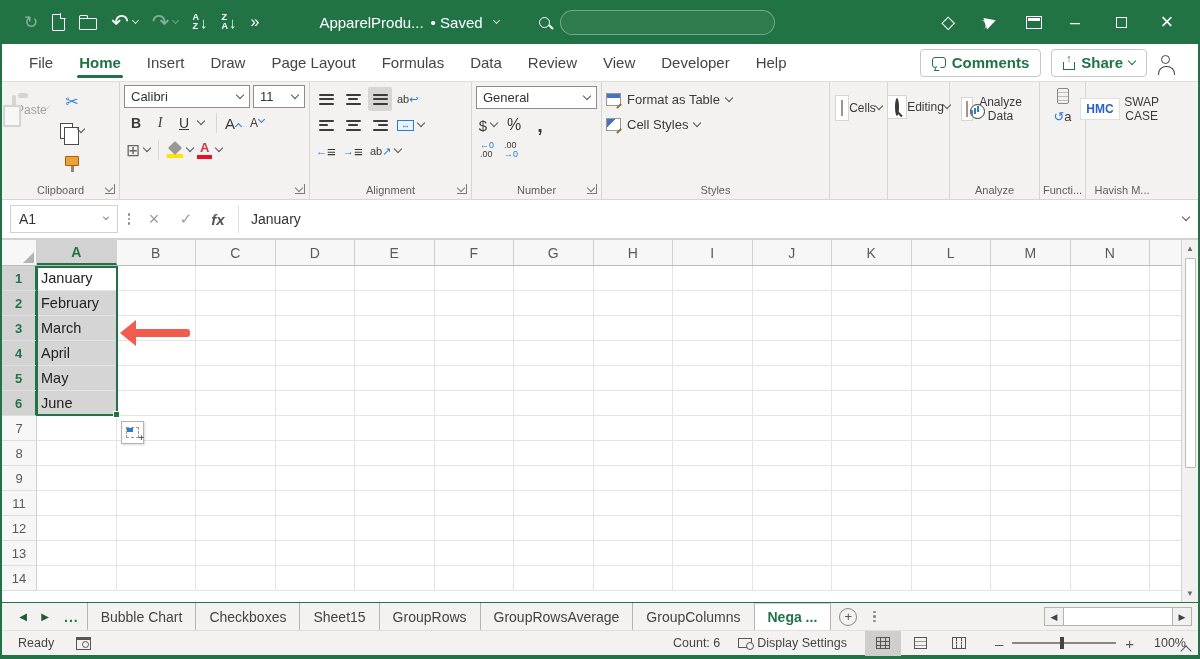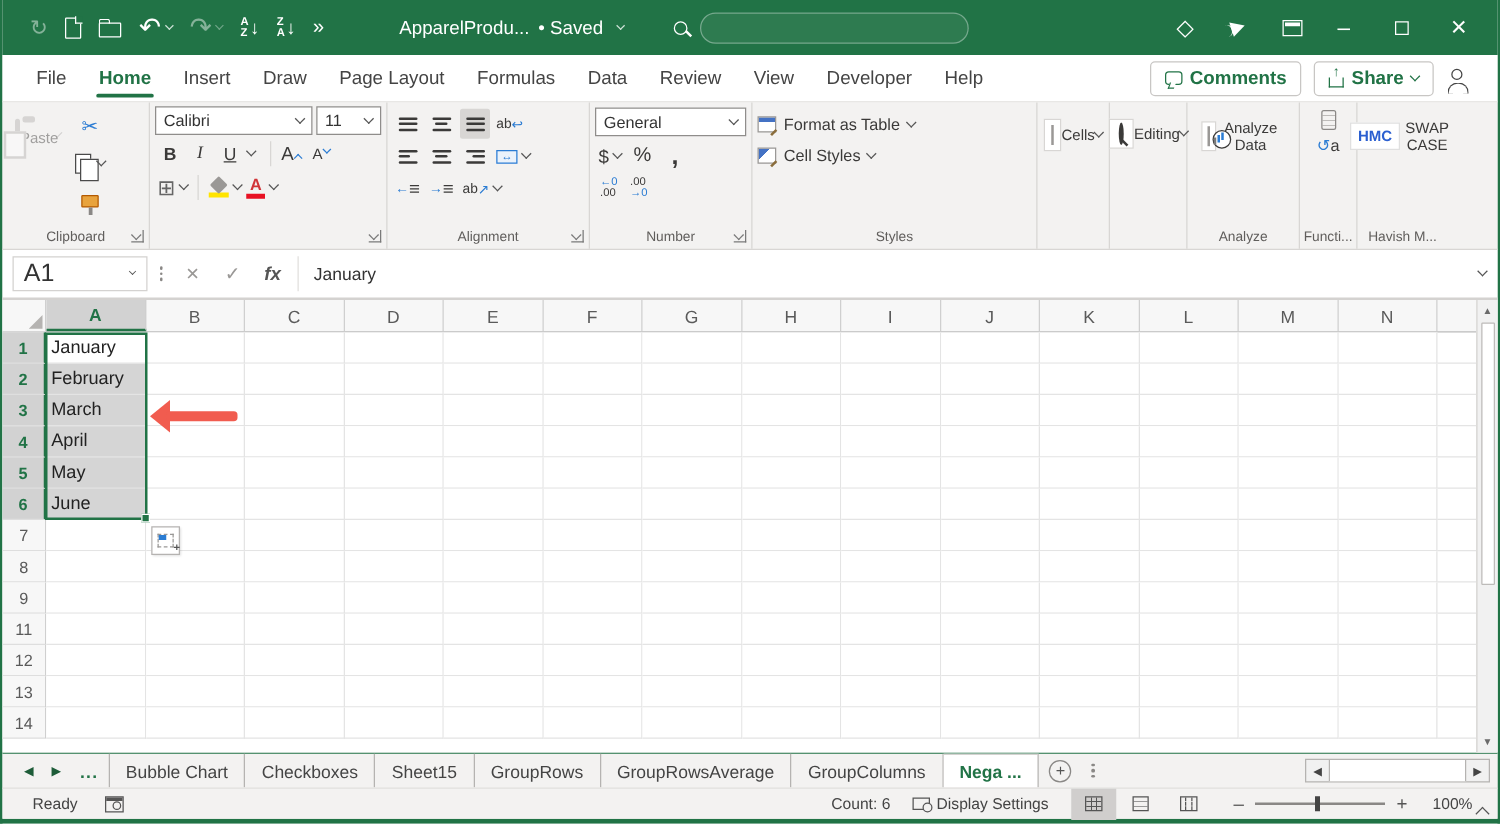--- a/index.html
+++ b/index.html
@@ -103,21 +103,21 @@
   .magbig::after{content:"";position:absolute;width:7px;height:2px;background:#3b3a39;transform:rotate(45deg);right:-6px;bottom:-1px;}
   .anicon{width:24px;height:20px;border:1px solid #9a9896;position:relative;background:repeating-linear-gradient(90deg,transparent 0 7px,#d8d6d4 7px 8px);}
   .anicon::before{content:"";position:absolute;left:3px;top:2px;width:13px;height:13px;border:1.6px solid #3b3a39;border-radius:50%;background:#fff;}
   .anicon::after{content:"";position:absolute;left:7px;top:6px;width:2px;height:6px;background:#2b7cd3;box-shadow:3px -2px 0 #2b7cd3,-3px 2px 0 0 #7a7a7a;}
   .notebook{width:12px;height:16px;border:1.5px solid #8a8886;border-radius:2px;background:repeating-linear-gradient(transparent 0 3px,#bdbbb9 3px 4px);}
   .hmc{color:#2b5fd0;font-weight:bold;font-size:12px;background:#fff;border:1px solid #e0e0e0;padding:3px 5px;}
   .collapse{position:absolute;right:10px;bottom:4px;width:8px;height:8px;border-left:1.6px solid #555;border-top:1.6px solid #555;transform:rotate(45deg);}
 
   
   .formulabar{height:40px;background:#fff;display:flex;align-items:stretch;flex-shrink:0;border-bottom:2px solid #d4d2d0;padding:5px 0 5px 8px;}
-  .namebox{width:108px;border:1px solid #d4d2d0;display:flex;align-items:center;padding:0 8px;font-size:20px;color:#333;justify-content:space-between;background:#fff;}
+  .namebox{width:108px;border:1px solid #d4d2d0;display:flex;align-items:center;padding:0 8px;font-size:14px;color:#333;justify-content:space-between;background:#fff;}
   .vdots{width:22px;display:flex;flex-direction:column;align-items:center;justify-content:center;gap:2px;}
   .vdots i{width:2.5px;height:2.5px;background:#8a8886;border-radius:50%;}
   .fbtns{display:flex;align-items:center;gap:4px;border-right:1px solid #e1dfdd;padding-right:6px;}
   .fbtn{width:28px;height:26px;display:flex;align-items:center;justify-content:center;font-size:15px;color:#9a9896;}
   .fx{font-style:italic;font-weight:bold;color:#555;font-size:15px;}
   .finput{flex:1;display:flex;align-items:center;padding:0 12px;font-size:14px;color:#333;}
   .fexpand{width:24px;display:flex;align-items:center;justify-content:center;}
 
   
   .gridwrap{height:362px;display:flex;flex-shrink:0;background:#fff;position:relative;}
@@ -158,21 +158,21 @@
   #sheet-tabs li{padding:0 13px;height:100%;display:flex;align-items:center;border-right:1px solid #b5b3b1;white-space:nowrap;cursor:default;}
   #sheet-tabs li.active{background:#fff;color:#217346;font-weight:bold;border-top:1px solid #d4d2d0;}
   .addsheet{width:18px;height:18px;border:1px solid #8a8886;border-radius:50%;display:flex;align-items:center;justify-content:center;font-size:13px;color:#555;margin:0 8px;}
   .hdots{display:flex;flex-direction:column;gap:2px;margin:0 8px;}
   .hdots i{width:2.5px;height:2.5px;background:#8a8886;border-radius:50%;}
   .hscroll{display:flex;align-items:center;height:19px;border:1px solid #b5b3b1;background:#f1f1f1;margin-right:6px;}
   .hsarrow{width:18px;text-align:center;font-size:9px;color:#444;}
   .hstrack{width:110px;height:100%;background:#fff;border-left:1px solid #b5b3b1;border-right:1px solid #b5b3b1;}
 
   
-  .statusbar{height:25px;background:#f3f2f1;display:flex;align-items:center;font-size:12.5px;color:#444;flex-shrink:0;border-top:1px solid #e1dfdd;padding:0 12px;}
+  .statusbar{height:25px;background:#f3f2f1;display:flex;align-items:center;font-size:12.5px;color:#444;flex-shrink:0;border-top:1px solid #e1dfdd;padding:0 4px;}
   .status-left{display:flex;align-items:center;gap:22px;padding-left:12px;}
   .macroicon{width:15px;height:13px;border:1.5px solid #555;position:relative;background:linear-gradient(#555 0 2.5px,transparent 2.5px);}
   .macroicon::after{content:"";position:absolute;right:1px;bottom:1px;width:5px;height:5px;border:1.5px solid #555;border-radius:50%;background:#f3f2f1;}
   .status-right{margin-left:auto;display:flex;align-items:center;gap:18px;}
   .dsicon{width:14px;height:10px;border:1.5px solid #555;position:relative;margin-right:5px;}
   .dsicon::after{content:"";position:absolute;right:-3px;bottom:-3px;width:6px;height:6px;border:1.5px solid #555;border-radius:50%;background:#f3f2f1;}
   .ds{display:flex;align-items:center;}
   .viewbtns{display:flex;align-items:center;gap:2px;}
   .vbtn{width:36px;height:25px;display:flex;align-items:center;justify-content:center;}
   .vbtn.active{background:#d0cecd;}

